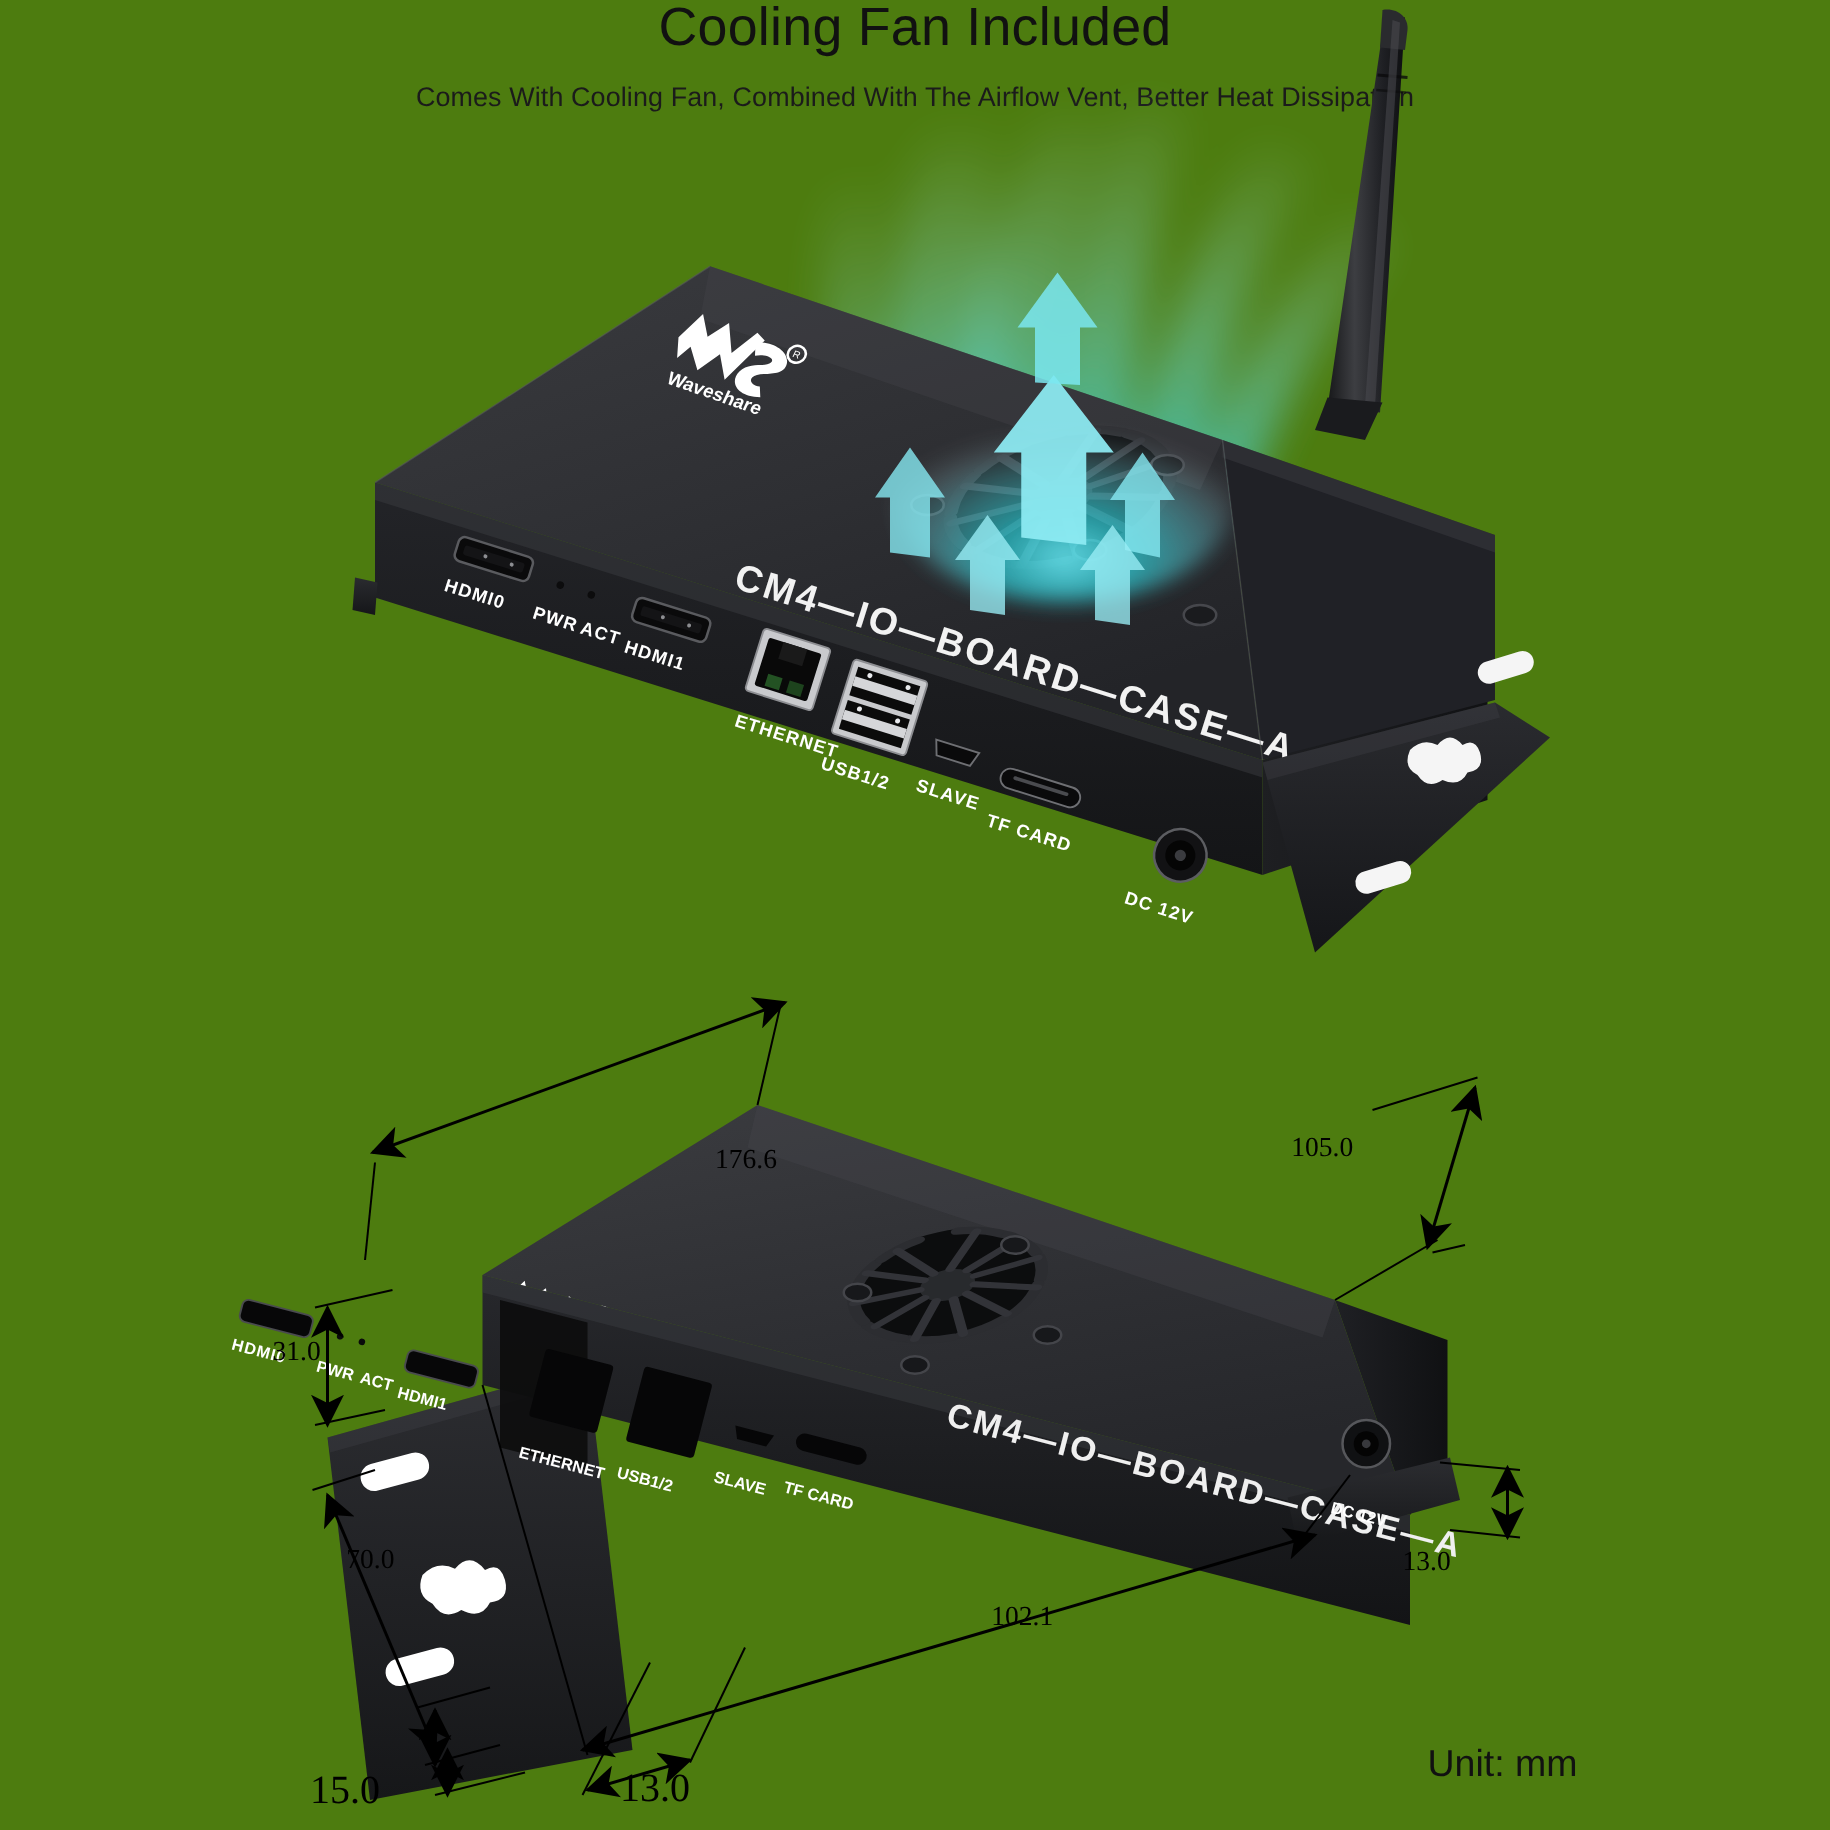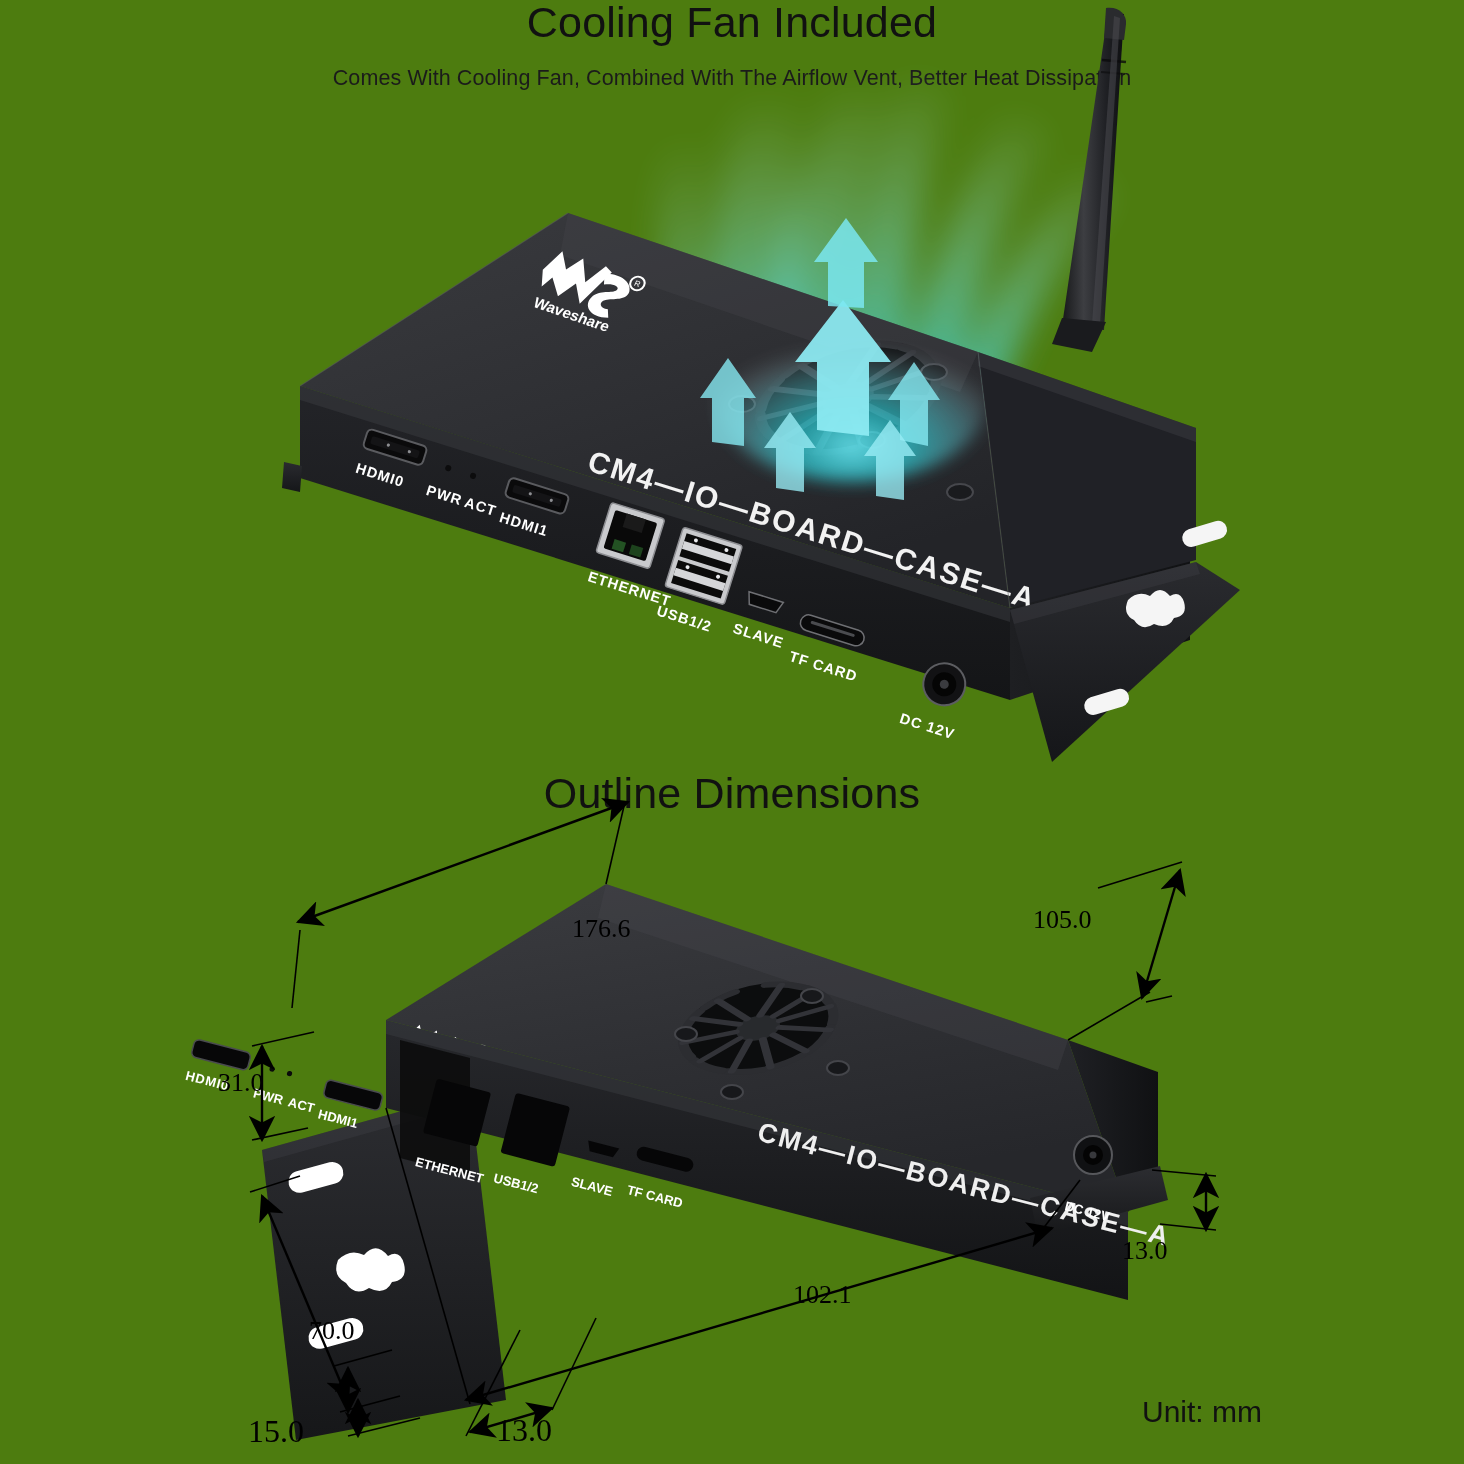--- a/index.html
+++ b/index.html
@@ -27,33 +27,32 @@
   .unit-note {
     position:absolute; left:1142px; top:1395px;
     font-size:30px; color:#111;
   }
 
   
   .stage { position:absolute; left:0; top:0; width:1464px; height:1464px; pointer-events:none; }
 
   
   .dim {
-    position:absolute; font-size:26px; color:#000; white-space:nowrap;
+    position:absolute; font-size:22px; color:#000; white-space:nowrap;
     font-family:"Liberation Serif", serif;
   }
   .dim.small { font-size:32px; }
 </style>
 </head>
 <body>
 
 <div class="page">
 
   <div class="h-main" id="title-cooling">Cooling Fan Included</div>
   <div class="h-sub" id="subtitle-cooling">Comes With Cooling Fan, Combined With The Airflow Vent, Better Heat Dissipation</div>
-  <div class="h-main" id="title-outline">Outline Dimensions</div>
   <div class="unit-note">Unit: mm</div>
 
   <svg class="stage" viewBox="0 0 1464 1464">
     <defs>
       <linearGradient id="gTop" x1="0" y1="0" x2="0.6" y2="1">
         <stop offset="0" stop-color="#3a3b3f"></stop>
         <stop offset="0.55" stop-color="#2e2f33"></stop>
         <stop offset="1" stop-color="#232428"></stop>
       </linearGradient>
       <linearGradient id="gFront" x1="0" y1="0" x2="0" y2="1">
@@ -486,20 +485,20 @@
 
       <line x1="470" y1="1432" x2="552" y2="1408" marker-start="url(#arrStart)" marker-end="url(#arrEnd)"></line>
       <line x1="466" y1="1436" x2="520" y2="1330" stroke-width="1.6"></line>
       <line x1="552" y1="1410" x2="596" y2="1318" stroke-width="1.6"></line>
     </g>
   </svg>
 
   <div class="dim" style="left:572px; top:914px;">176.6</div>
   <div class="dim" style="left:1033px; top:905px;">105.0</div>
   <div class="dim" style="left:218px; top:1068px;">31.0</div>
-  <div class="dim" style="left:277px; top:1316px;margin-left:32px;">70.0</div>
+  <div class="dim" style="left:277px; top:1234px;">70.0</div>
   <div class="dim" style="left:793px; top:1280px;">102.1</div>
   <div class="dim" style="left:1122px; top:1236px;">13.0</div>
   <div class="dim small" style="left:248px; top:1413px;">15.0</div>
   <div class="dim small" style="left:262px; top:1488px;">10.0</div>
   <div class="dim small" style="left:496px; top:1412px;">13.0</div>
 
 </div>
 
 </body></html>

